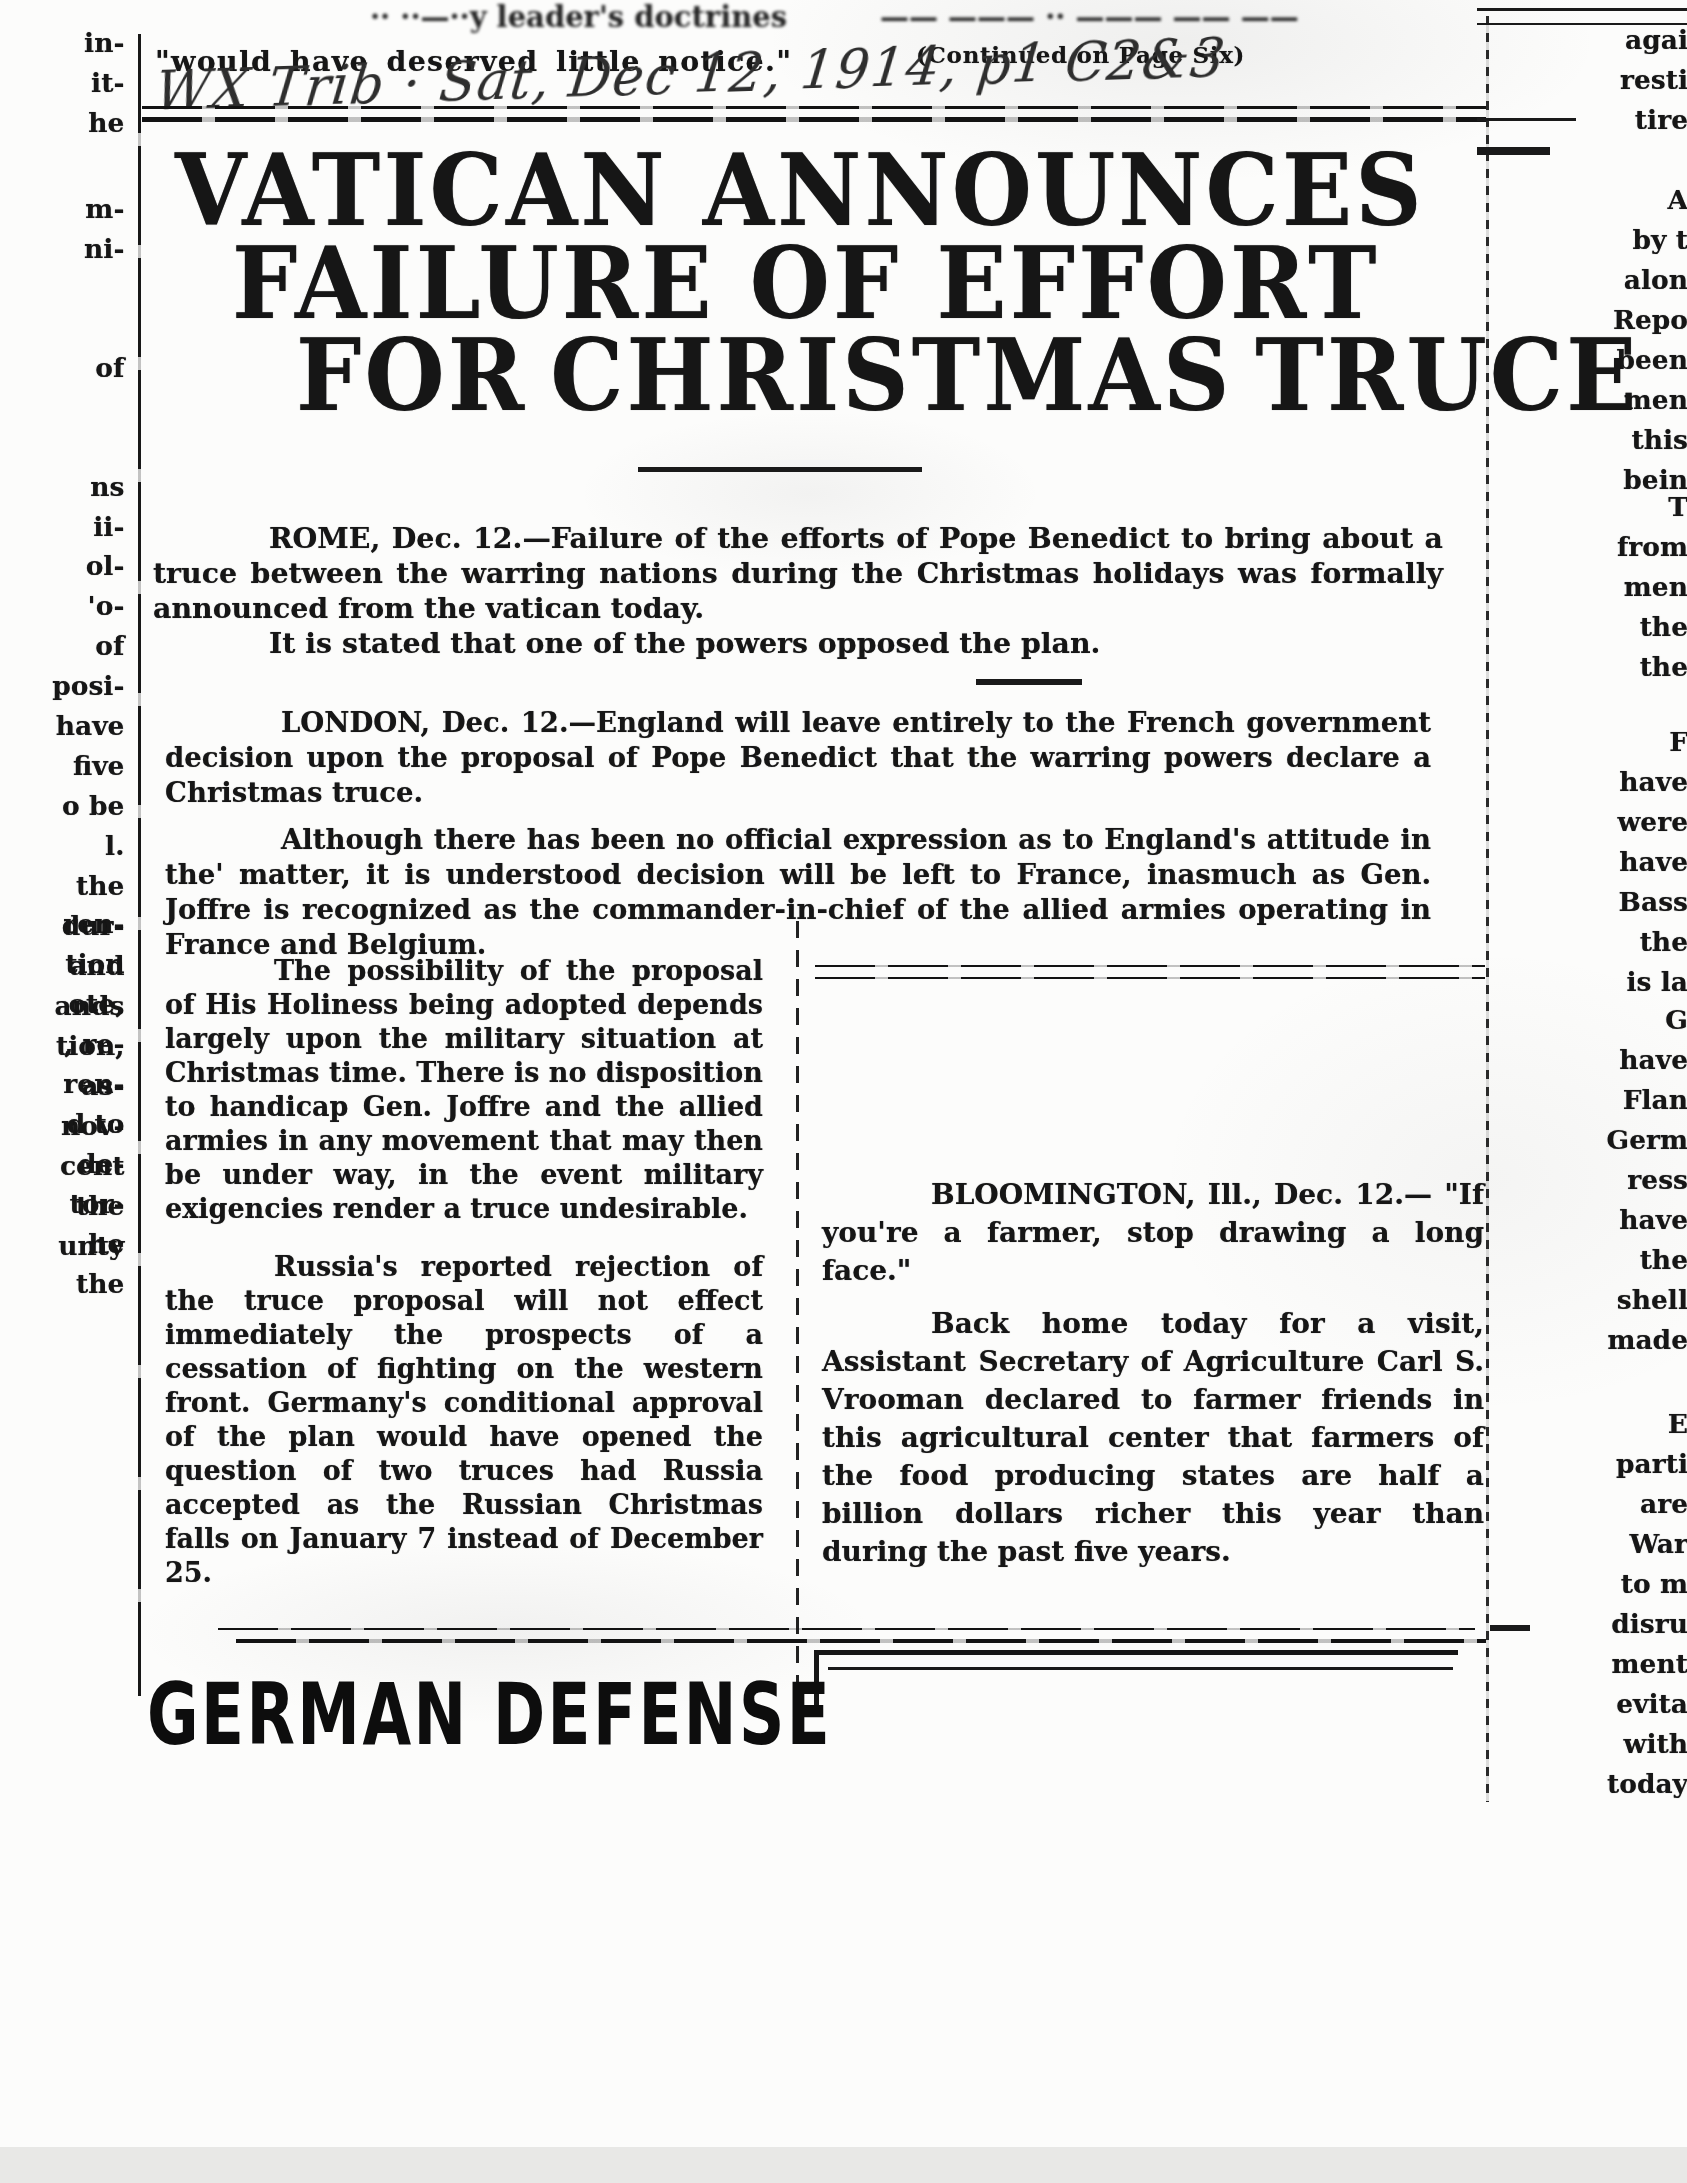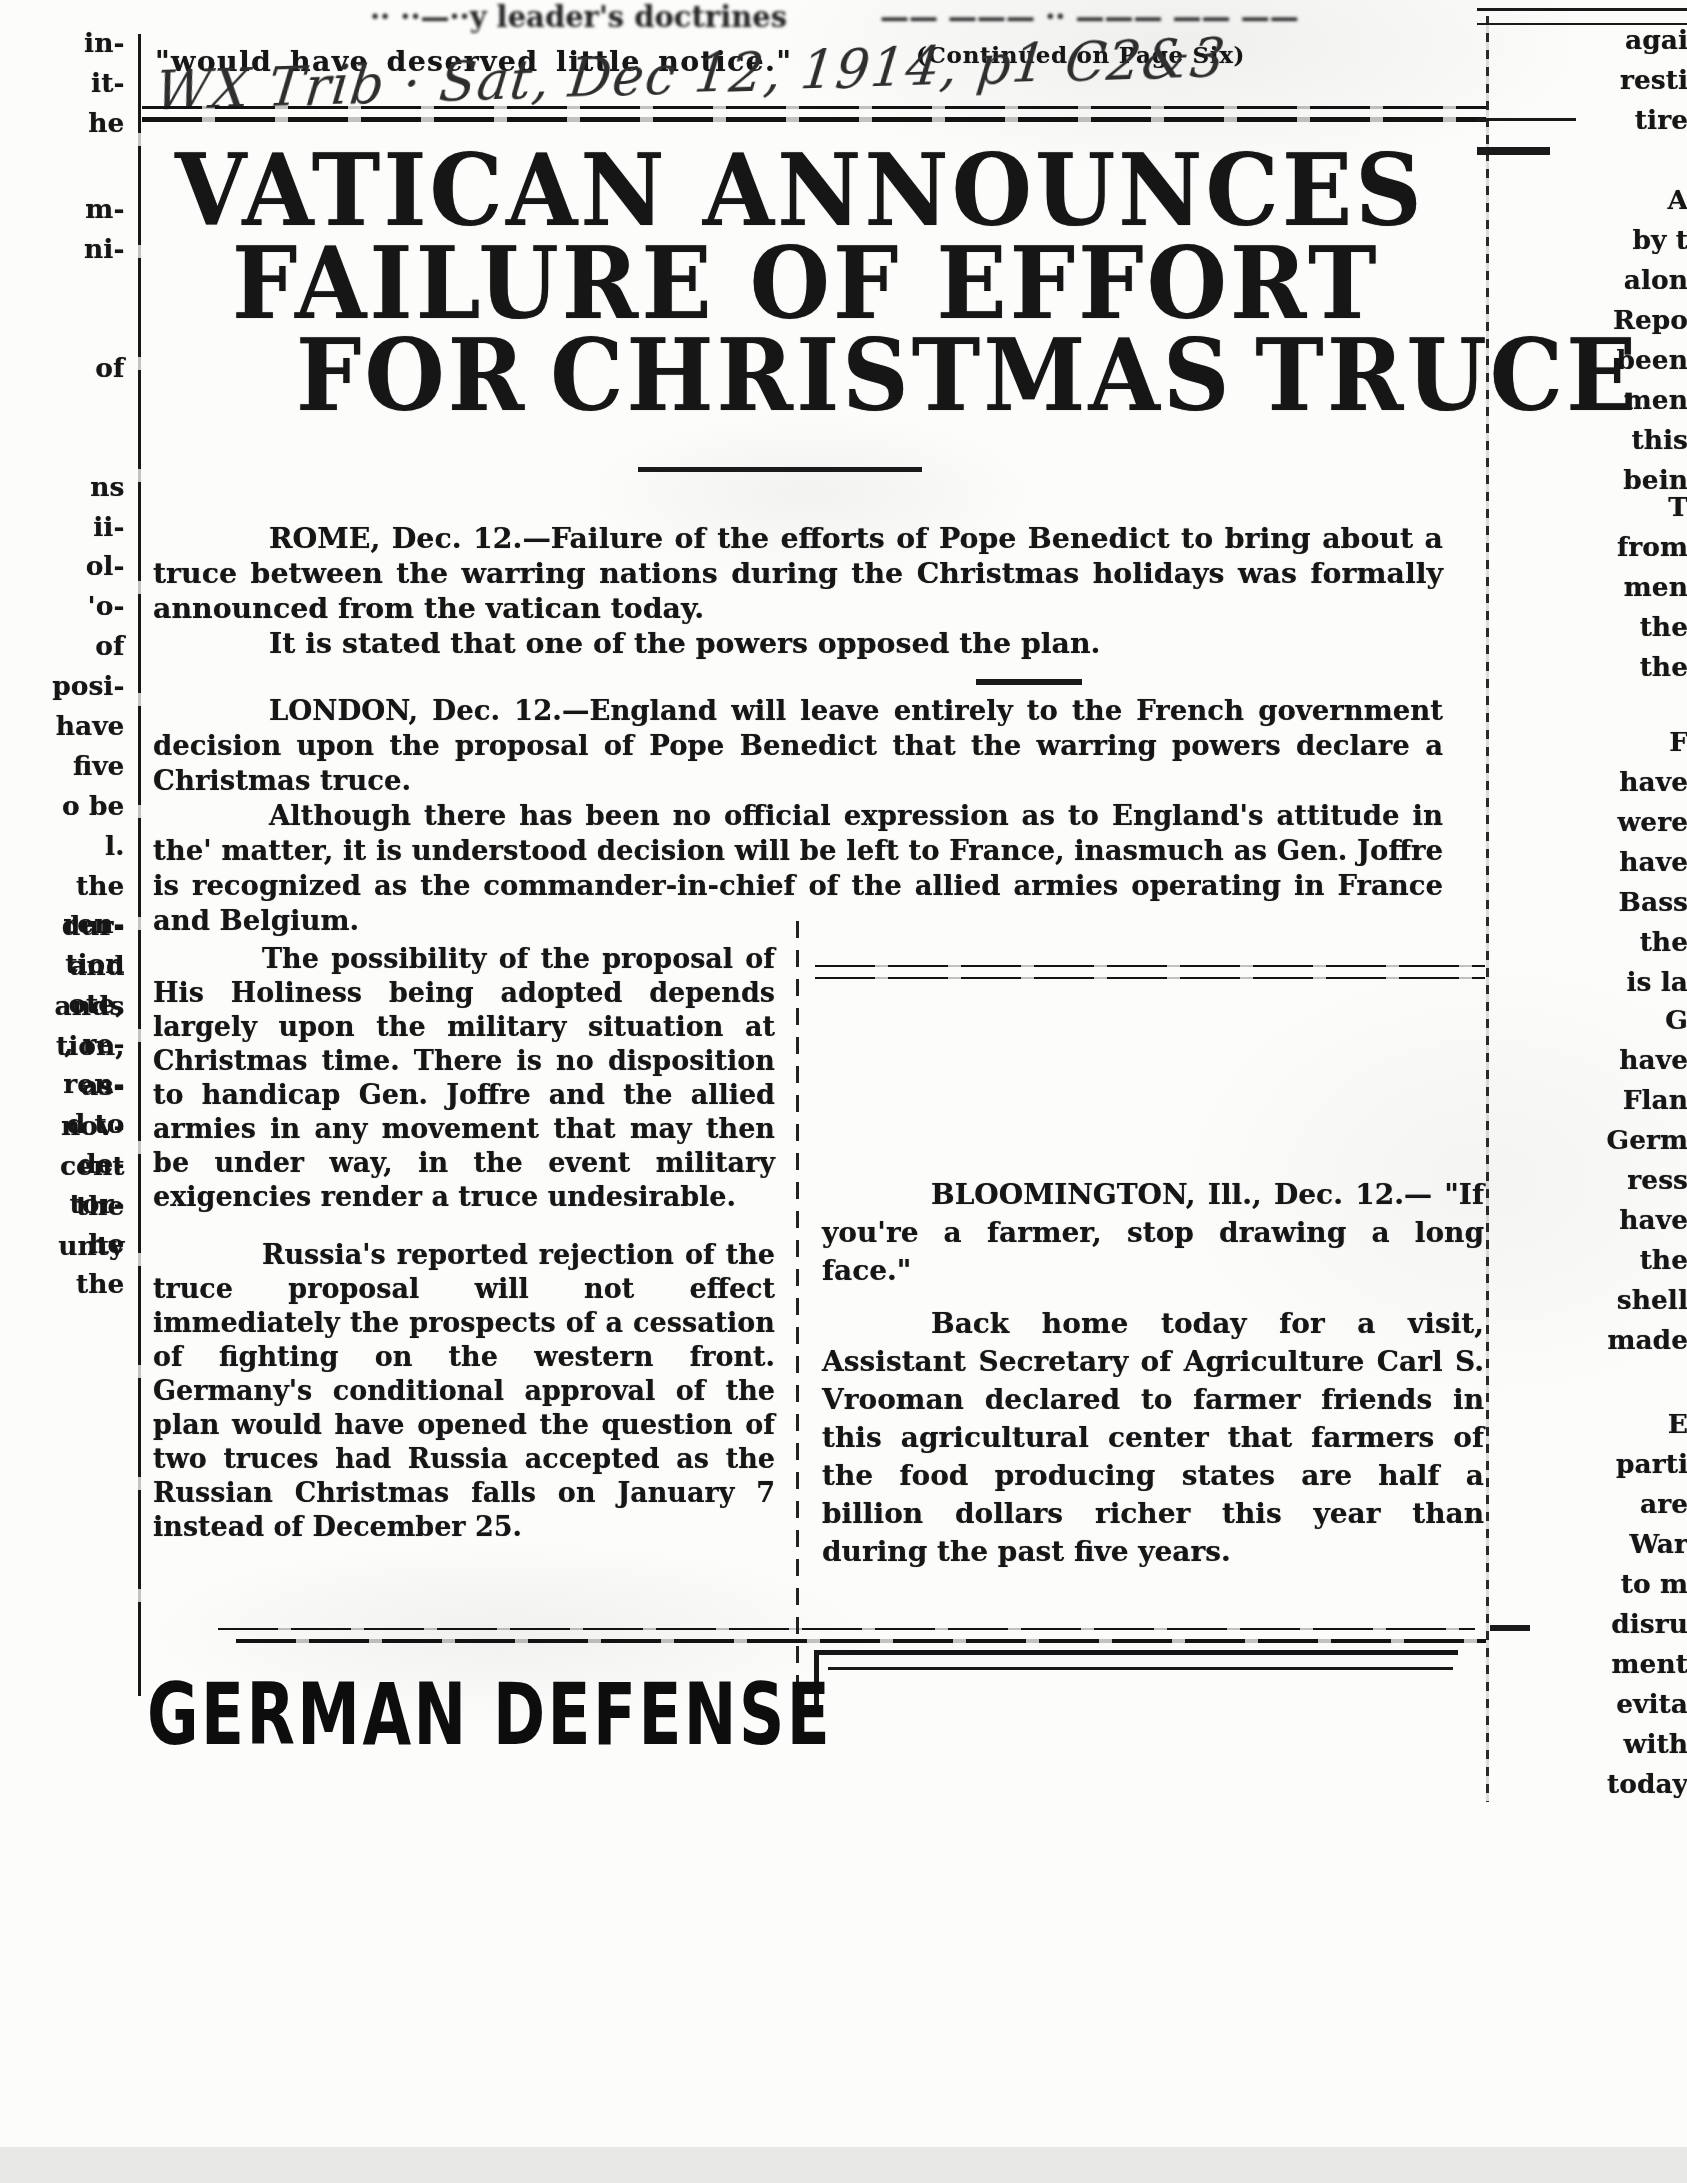--- a/index.html
+++ b/index.html
@@ -64,21 +64,21 @@
     position:absolute; font-weight:bold; font-size:99px; line-height:93px;
     letter-spacing:3.3px; white-space:nowrap;
     transform:scaleX(.93); transform-origin:left top;
   }
   .headline-line.tight{ word-spacing:-13.2px; }
 
   
   .lead{ font-weight:bold; font-size:28.4px; line-height:35px; text-align:justify; }
   .lead p{ margin:0; text-indent:116px; }
   .bodytext{ font-weight:bold; font-size:27.5px; line-height:35px; text-align:justify; }
-  .bodytext p{ margin:0; text-indent:116px; }
+  .bodytext p{ margin:12px; text-indent:116px; }
   .leftcol p{ text-indent:109px; }
   .leftcol p + p{ margin-top:24px; }
   .rightcol-par{ font-weight:bold; font-size:28px; line-height:38px; text-align:justify; }
   .rightcol-par p{ margin:0; text-indent:109px; }
 
   
   .german-defense{
     position:absolute; font-family:"DejaVu Sans", sans-serif; font-weight:bold;
     font-size:85px; letter-spacing:3.3px; white-space:nowrap;
     transform:scaleX(.74); transform-origin:left top; color:#0d0d0d;

